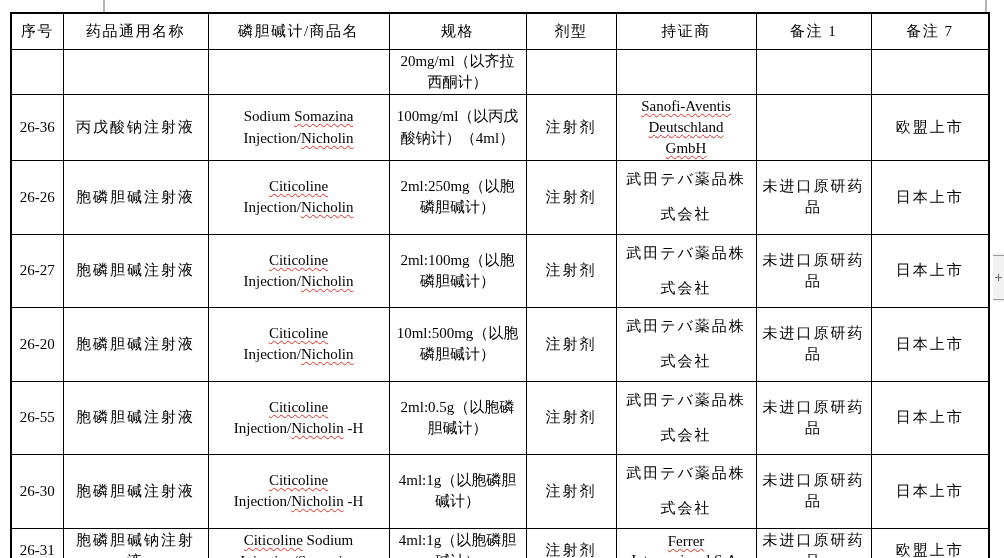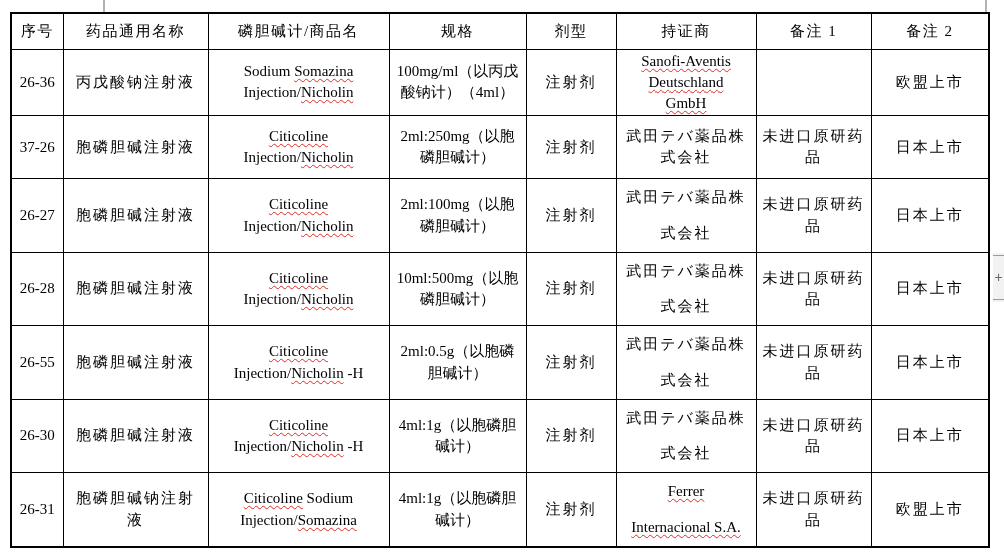--- a/index.html
+++ b/index.html
@@ -88,56 +88,66 @@
     </colgroup>
     <thead data-name="table-head">
         <tr data-name="header-row">
           <th data-name="column-header-no">序号</th>
           <th data-name="column-header-name">药品通用名称</th>
           <th data-name="column-header-en">磷胆碱计/商品名</th>
           <th data-name="column-header-spec">规格</th>
           <th data-name="column-header-form">剂型</th>
           <th data-name="column-header-holder">持证商</th>
           <th data-name="column-header-note1">备注 1</th>
-          <th data-name="column-header-note2">备注 2</th>
+          <th data-name="column-header-note2">备注 7</th>
         </tr>
       </thead>
     <tbody data-name="table-body">
+        <tr data-name="table-row">
+          <td data-name="cell-no"></td>
+          <td data-name="cell-name" class="cjk"></td>
+          <td data-name="cell-en"></td>
+          <td data-name="cell-spec">20mg/ml（以齐拉<br>西酮计）</td>
+          <td data-name="cell-form" class="cjk"></td>
+          <td data-name="cell-holder"></td>
+          <td data-name="cell-note1" class="cjk"></td>
+          <td data-name="cell-note2" class="cjk"></td>
+        </tr>
         <tr data-name="table-row">
           <td data-name="cell-no">26-36</td>
           <td data-name="cell-name" class="cjk">丙戊酸钠注射液</td>
           <td data-name="cell-en">Sodium <span class="sq" data-name="misspelled-word">Somazina</span><br>Injection/<span class="sq" data-name="misspelled-word">Nicholin</span></td>
           <td data-name="cell-spec">100mg/ml（以丙戊<br>酸钠计）（4ml）</td>
           <td data-name="cell-form" class="cjk">注射剂</td>
           <td data-name="cell-holder"><span class="sq" data-name="misspelled-word">Sanofi-Aventis</span><br><span class="sq" data-name="misspelled-word">Deutschland</span><br><span class="sq" data-name="misspelled-word">GmbH</span></td>
           <td data-name="cell-note1" class="cjk"></td>
           <td data-name="cell-note2" class="cjk">欧盟上市</td>
         </tr>
         <tr data-name="table-row">
-          <td data-name="cell-no">37-26</td>
+          <td data-name="cell-no">26-26</td>
           <td data-name="cell-name" class="cjk">胞磷胆碱注射液</td>
           <td data-name="cell-en"><span class="sq" data-name="misspelled-word">Citicoline</span><br>Injection/<span class="sq" data-name="misspelled-word">Nicholin</span></td>
           <td data-name="cell-spec">2ml:250mg（以胞<br>磷胆碱计）</td>
           <td data-name="cell-form" class="cjk">注射剂</td>
           <td data-name="cell-holder" class="cjk">武田テバ薬品株<br>式会社</td>
           <td data-name="cell-note1" class="cjk">未进口原研药<br>品</td>
           <td data-name="cell-note2" class="cjk">日本上市</td>
         </tr>
         <tr data-name="table-row">
           <td data-name="cell-no">26-27</td>
           <td data-name="cell-name" class="cjk">胞磷胆碱注射液</td>
           <td data-name="cell-en"><span class="sq" data-name="misspelled-word">Citicoline</span><br>Injection/<span class="sq" data-name="misspelled-word">Nicholin</span></td>
           <td data-name="cell-spec">2ml:100mg（以胞<br>磷胆碱计）</td>
           <td data-name="cell-form" class="cjk">注射剂</td>
           <td data-name="cell-holder" class="cjk">武田テバ薬品株<br>式会社</td>
           <td data-name="cell-note1" class="cjk">未进口原研药<br>品</td>
           <td data-name="cell-note2" class="cjk">日本上市</td>
         </tr>
         <tr data-name="table-row">
-          <td data-name="cell-no">26-28</td>
+          <td data-name="cell-no">26-20</td>
           <td data-name="cell-name" class="cjk">胞磷胆碱注射液</td>
           <td data-name="cell-en"><span class="sq" data-name="misspelled-word">Citicoline</span><br>Injection/<span class="sq" data-name="misspelled-word">Nicholin</span></td>
           <td data-name="cell-spec">10ml:500mg（以胞<br>磷胆碱计）</td>
           <td data-name="cell-form" class="cjk">注射剂</td>
           <td data-name="cell-holder" class="cjk">武田テバ薬品株<br>式会社</td>
           <td data-name="cell-note1" class="cjk">未进口原研药<br>品</td>
           <td data-name="cell-note2" class="cjk">日本上市</td>
         </tr>
         <tr data-name="table-row">
           <td data-name="cell-no">26-55</td>

